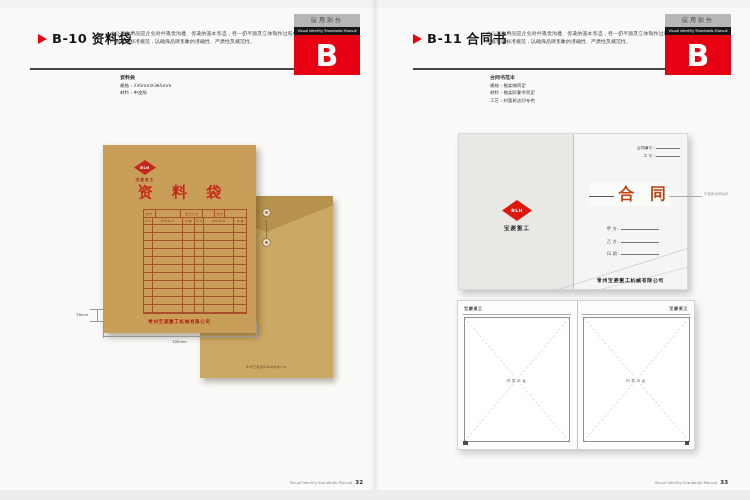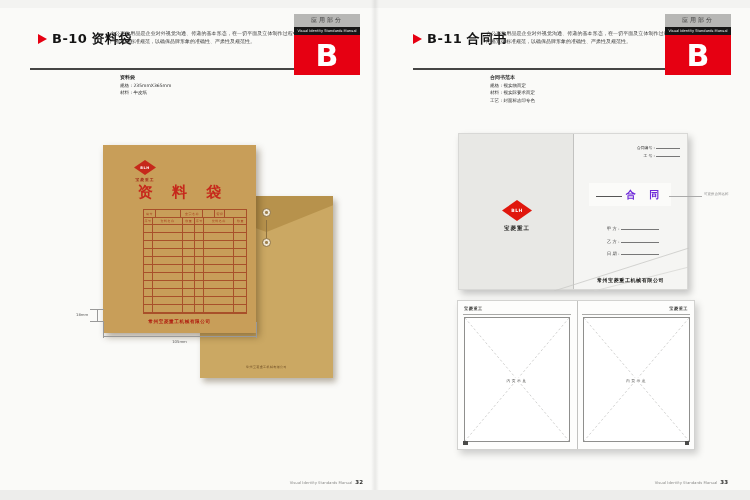--- a/index.html
+++ b/index.html
@@ -70,21 +70,21 @@
     border:0.5px solid #d8d8d6;box-shadow:3px 4px 7px rgba(0,0,0,.22);}
   .cover-left{position:absolute;left:0;top:0;width:115px;height:100%;background:#e8e8e5;border-right:0.7px solid #c2c2c0;}
   .cover-logo{position:absolute;left:43px;top:66px;width:30px;height:21px;background:#e0170d;
     clip-path:polygon(50% 0,100% 50%,50% 100%,0 50%);color:#fff;font-size:4.5px;font-weight:bold;
     display:flex;align-items:center;justify-content:center;letter-spacing:.5px;}
   .cover-logo-cap{position:absolute;left:28px;top:91px;width:60px;text-align:center;font-size:5.5px;font-weight:bold;color:#1e1e1c;letter-spacing:1px;}
   .cover-nos{position:absolute;right:7px;top:10px;text-align:right;font-size:3.8px;color:#333;line-height:8px;white-space:nowrap;}
   .bl{display:inline-block;border-bottom:0.6px solid #777;height:4px;}
   .dash-box{position:absolute;left:130px;top:49px;width:82px;height:23px;border:0.9px dashed #98989б;
     border-color:#999;display:flex;align-items:center;justify-content:center;background:#fbfbf9;}
-  .cov-title{font-size:10px;font-weight:bold;color:#6d28d9;letter-spacing:5px;margin-left:4px;white-space:nowrap;}
+  .cov-title{font-size:16px;font-weight:bold;color:#c2410c;letter-spacing:5px;margin-left:4px;white-space:nowrap;}
   .cover-parties{position:absolute;left:148px;top:92px;font-size:4.2px;color:#333;}
   .cover-parties .row{height:12.5px;white-space:nowrap;}
   .cover-company{position:absolute;left:115px;right:0;bottom:6px;text-align:center;font-size:5px;font-weight:bold;
     color:#1c1c1a;letter-spacing:.6px;}
   .cover-svg{position:absolute;left:0;top:0;width:230px;height:157px;pointer-events:none;}
   .ann-text{position:absolute;left:704px;top:192px;font-size:3.5px;color:#909090;white-space:nowrap;}
 
   
   .inner{position:absolute;left:457px;top:300px;width:238px;height:150px;background:#fdfdfc;
     border:0.5px solid #d2d2d0;box-shadow:3px 4px 7px rgba(0,0,0,.18);}

